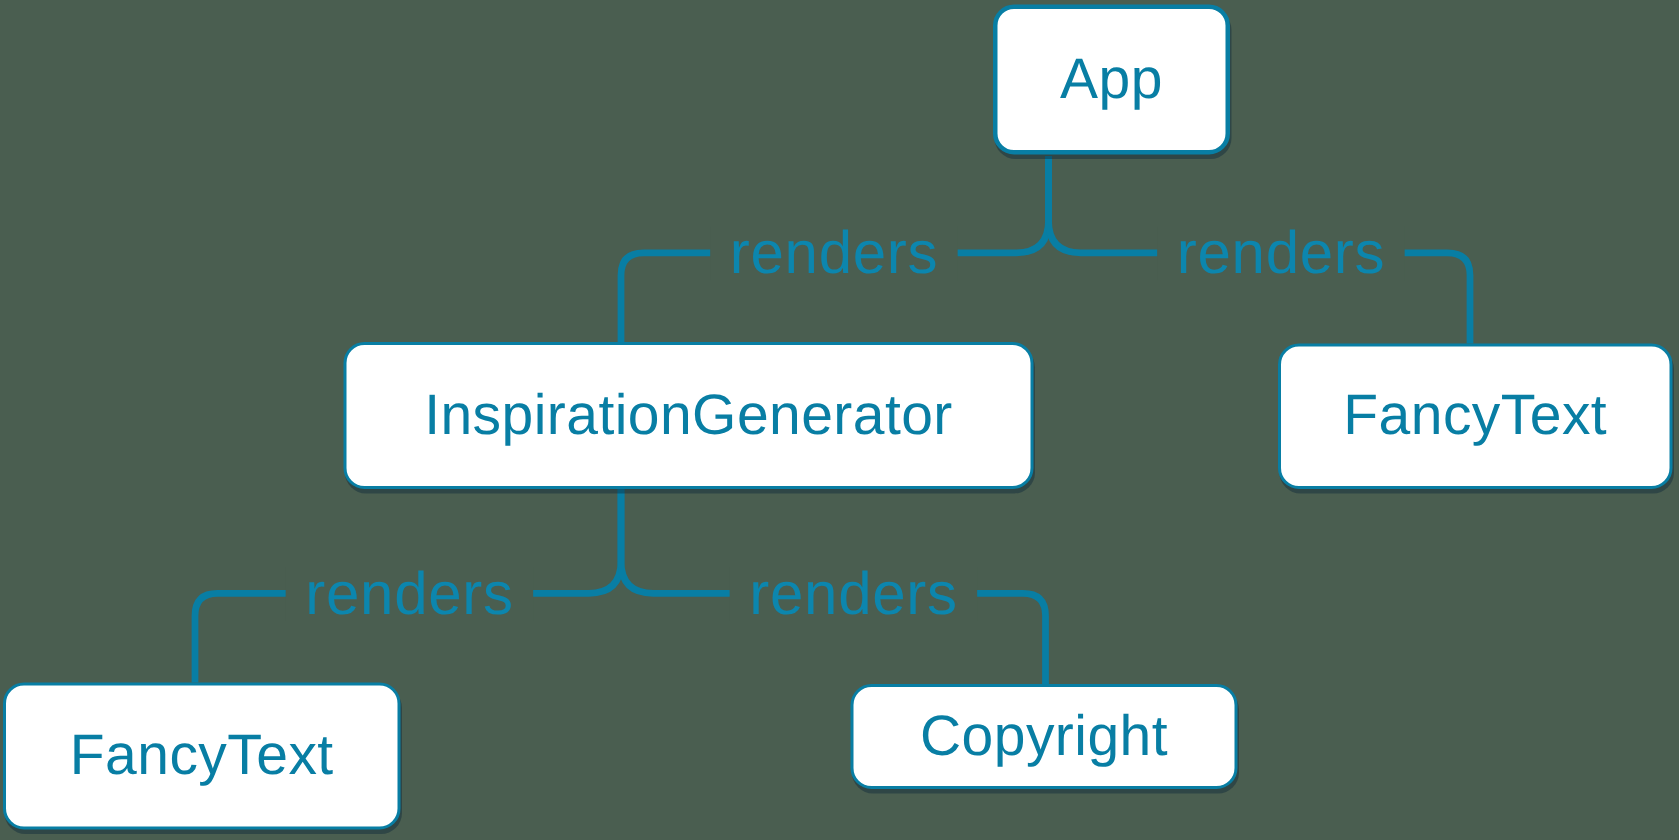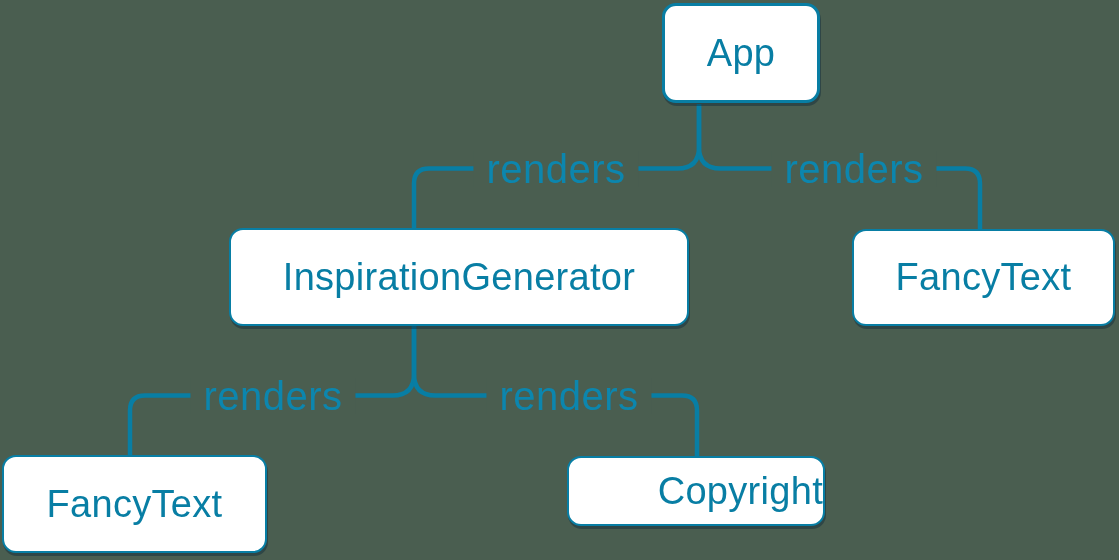--- a/index.html
+++ b/index.html
@@ -53,21 +53,21 @@
     font-size: 38px;
     font-weight: 500;
     letter-spacing: 0.3px;
     box-shadow: 1px 3px 0 rgba(15, 42, 58, 0.45);
     white-space: nowrap;
   }
   #node-app            { left: 622px; top: 3px;   width: 158px; height: 100px; border-width: 3px; margin-left: 40px; }
   #node-inspiration    { left: 182px; top: 228px; width: 460px; height: 98px; margin-left: 47px; }
   #node-fancytext-top  { left: 852px; top: 229px; width: 263px; height: 97px; }
   #node-fancytext-left { left: 2px;   top: 455px; width: 265px; height: 98px; }
-  #node-copyright      { left: 567px; top: 456px; width: 258px; height: 70px; justify-content: flex-end; }
+  #node-copyright      { left: 567px; top: 456px; width: 258px; height: 70px; }
 
   #edge-label-0 { left: 556px; top: 169px; }
   #edge-label-1 { left: 854px; top: 169px; }
   #edge-label-2 { left: 273px; top: 396px; }
   #edge-label-3 { left: 569px; top: 396px; }
 </style>
 </head>
 <body style="background: rgb(74, 94, 80);">
 
 <div class="stage" style="--bg: #4a5e50; --accent: #087ea4; --label: #0c86ae;">

